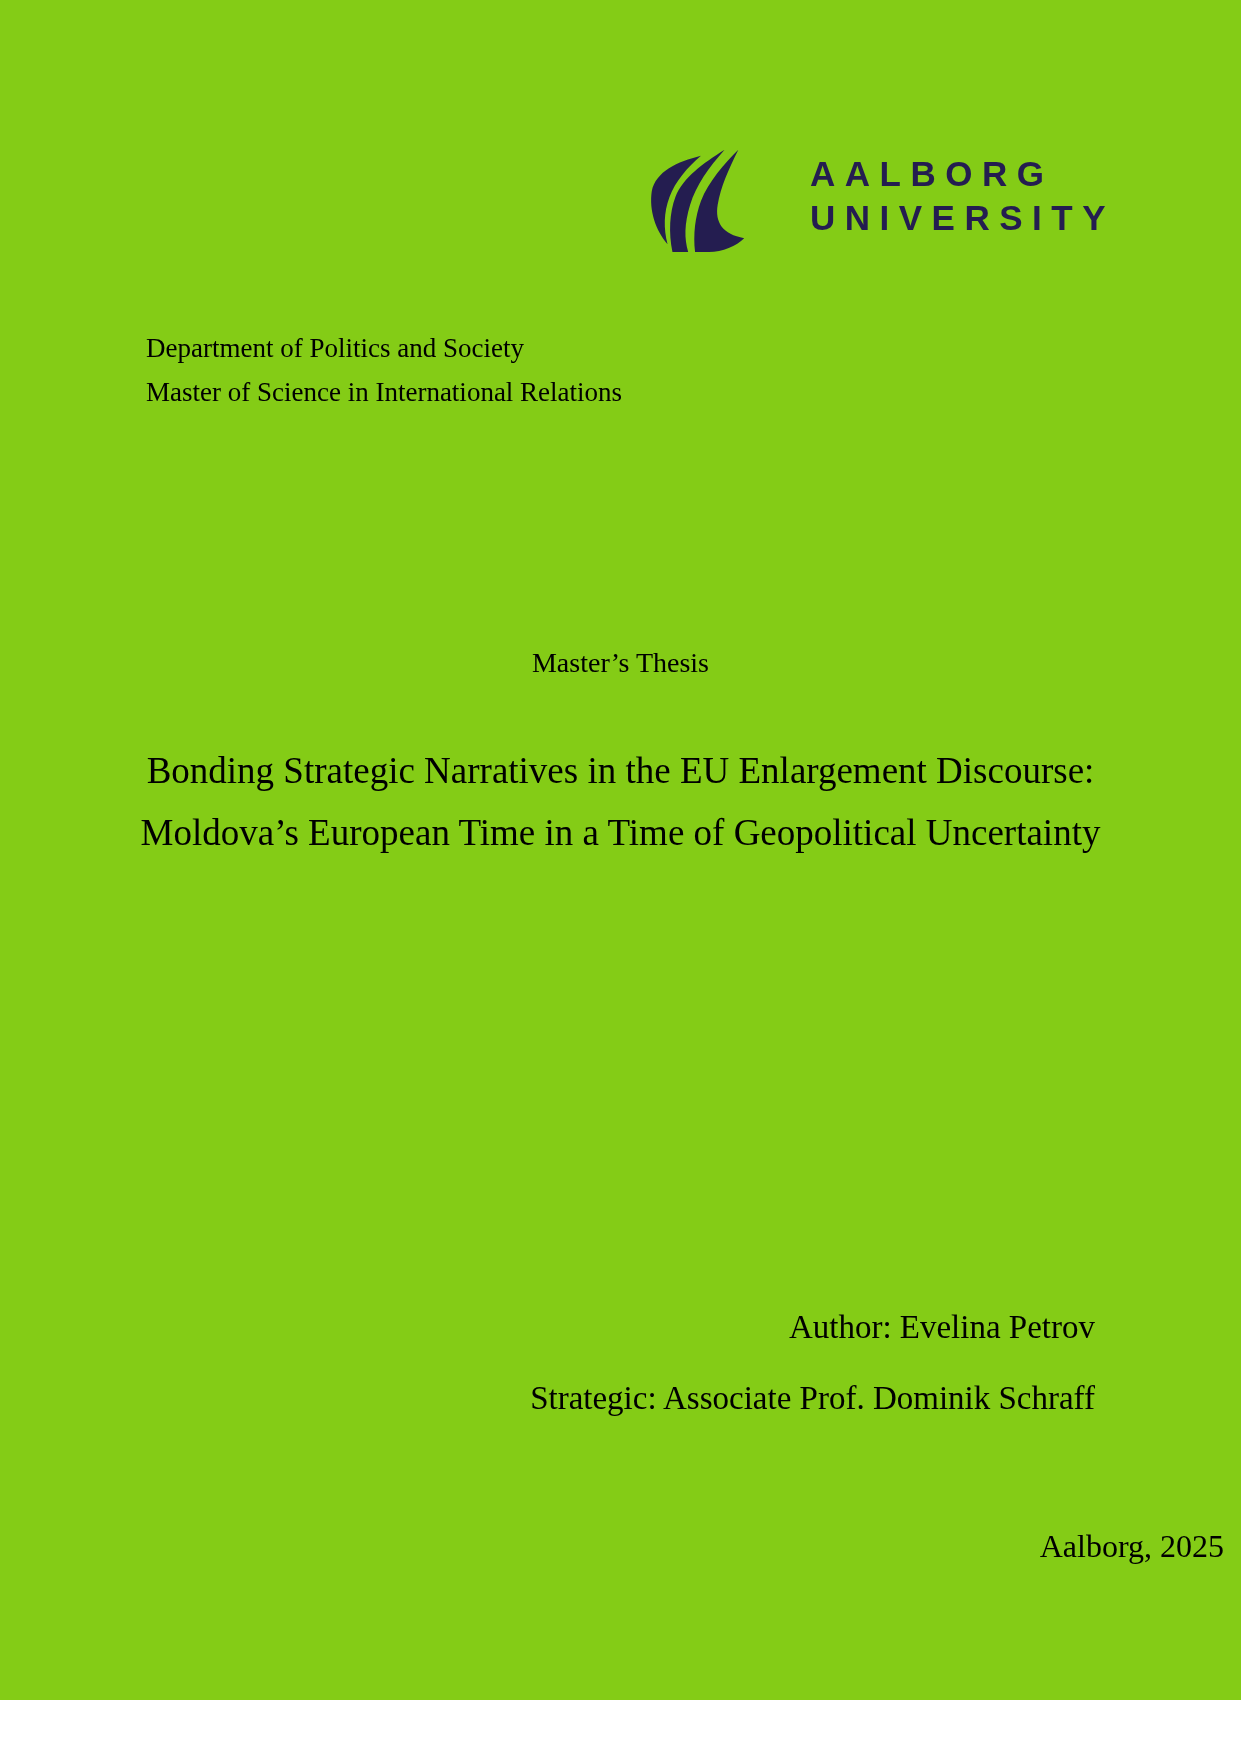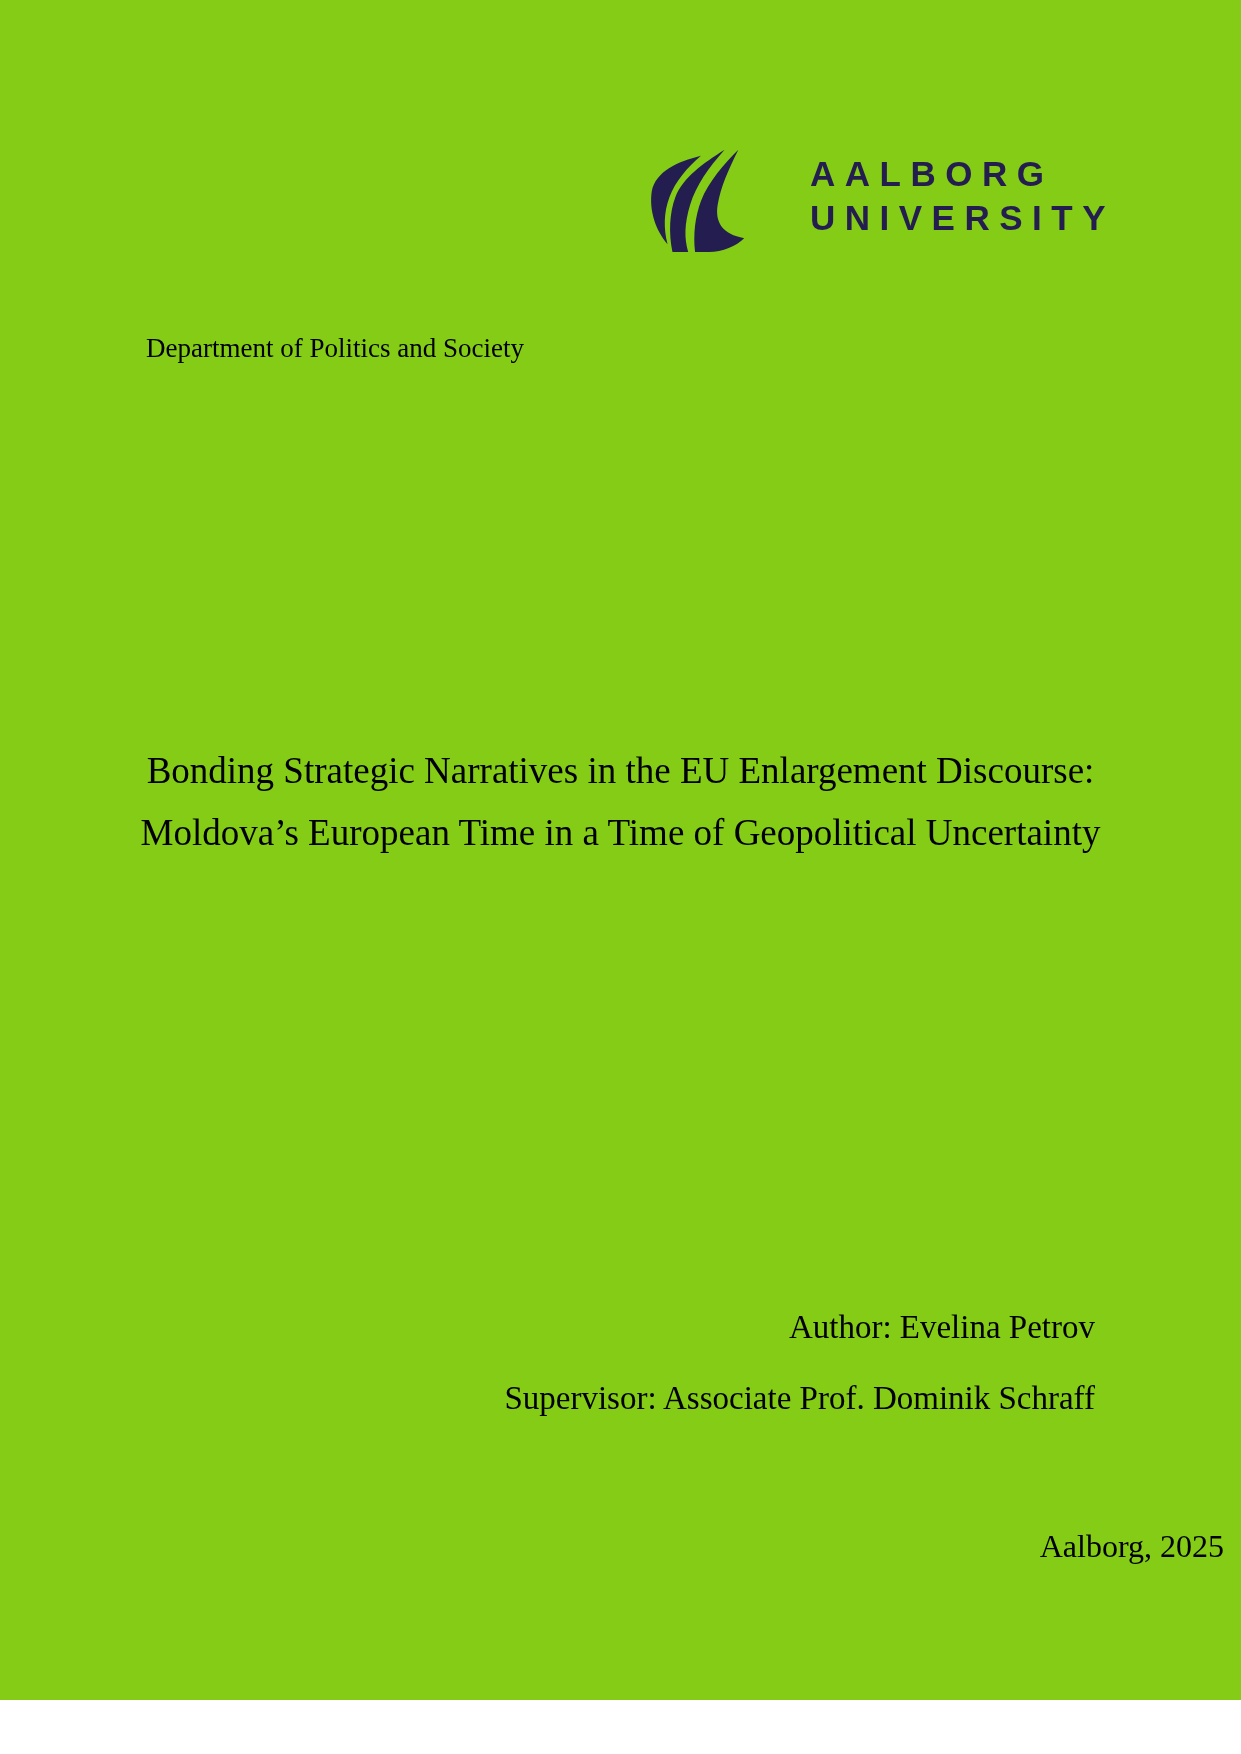--- a/index.html
+++ b/index.html
@@ -132,28 +132,30 @@
       </g>
     </svg>
     <div class="logo-wordmark">
       <span>AALBORG</span>
       <span>UNIVERSITY</span>
     </div>
   </div>
 
   <div class="dept-block">
     <div>Department of Politics and Society</div>
+    <div>Master of Science in International Relations</div>
   </div>
 
+  <div class="thesis-label">Master’s Thesis</div>
 
   <div class="title-block">
     <div>Bonding Strategic Narratives in the EU Enlargement Discourse:</div>
     <div>Moldova’s European Time in a Time of Geopolitical Uncertainty</div>
   </div>
 
   <div class="author-block">
     <div>Author: Evelina Petrov</div>
-    <div>Supervisor: Associate Prof. Dominik Schraff</div>
+    <div>Strategic: Associate Prof. Dominik Schraff</div>
   </div>
 
   <div class="footer-block">Aalborg, 2025</div>
 
 </div>
 
 </body></html>

